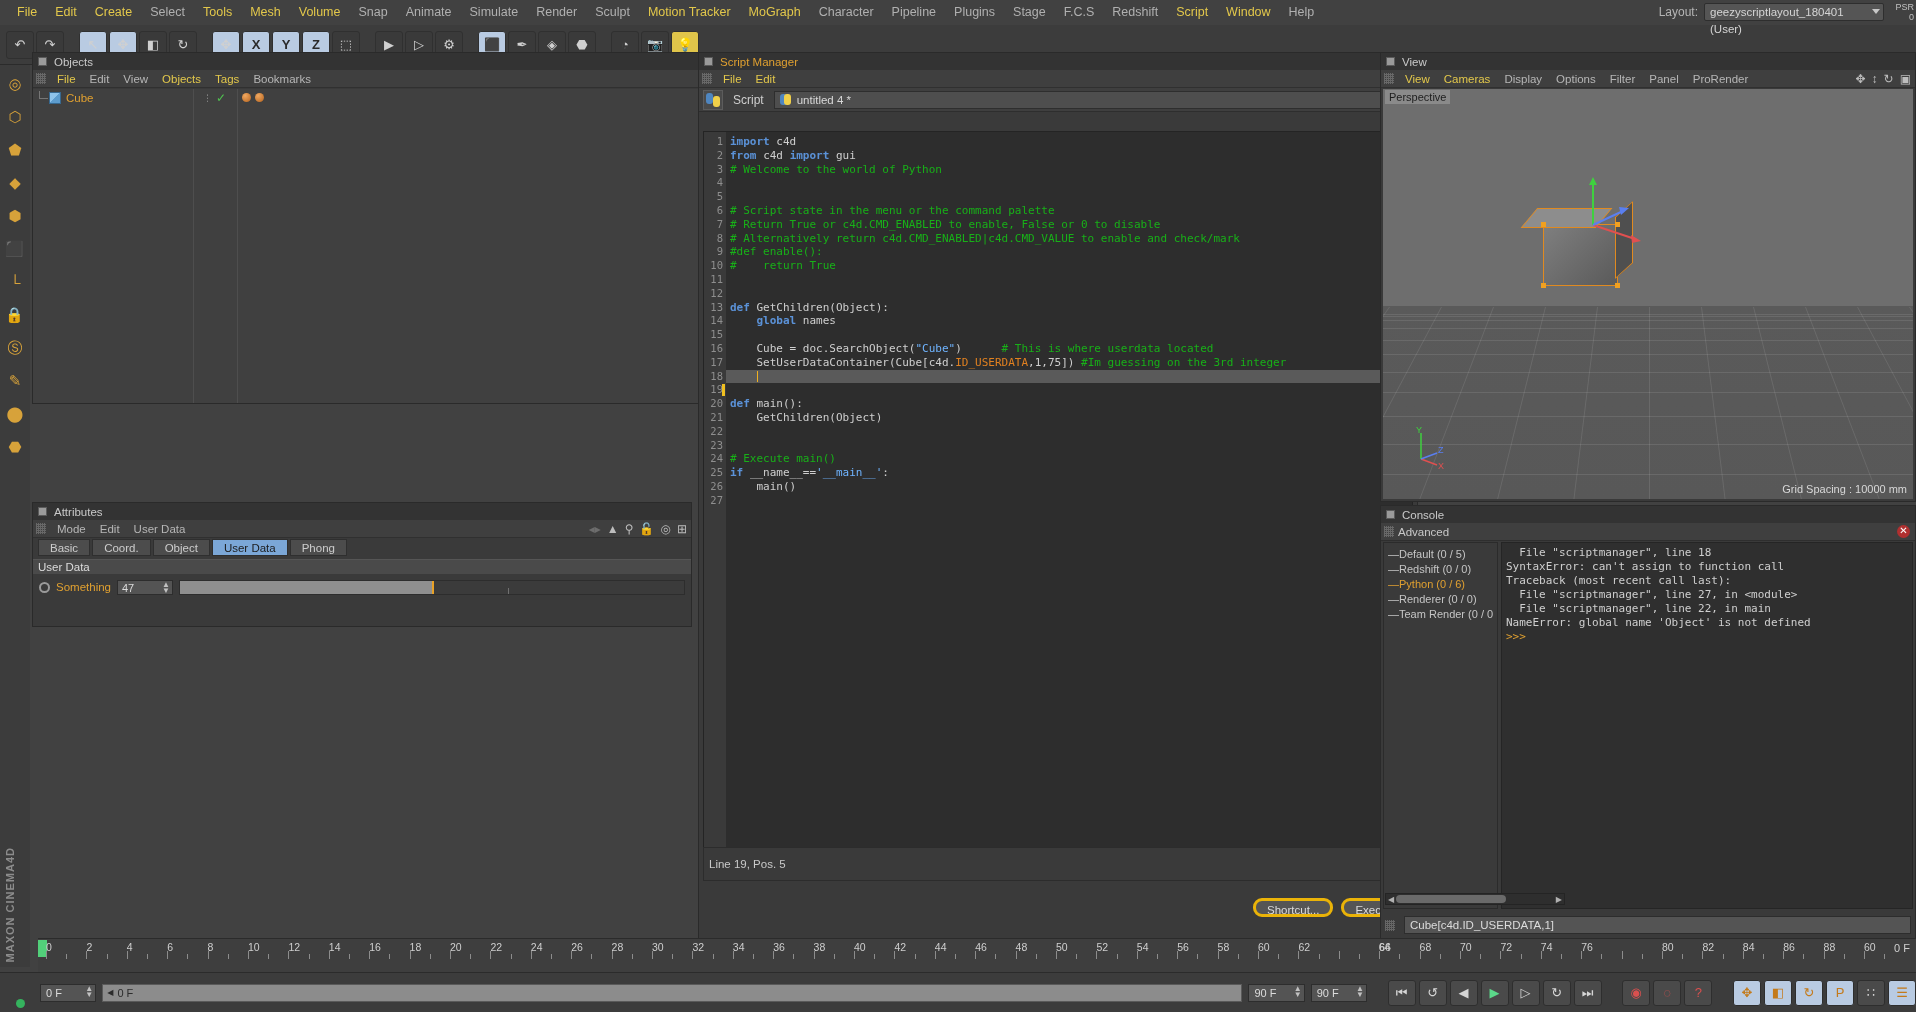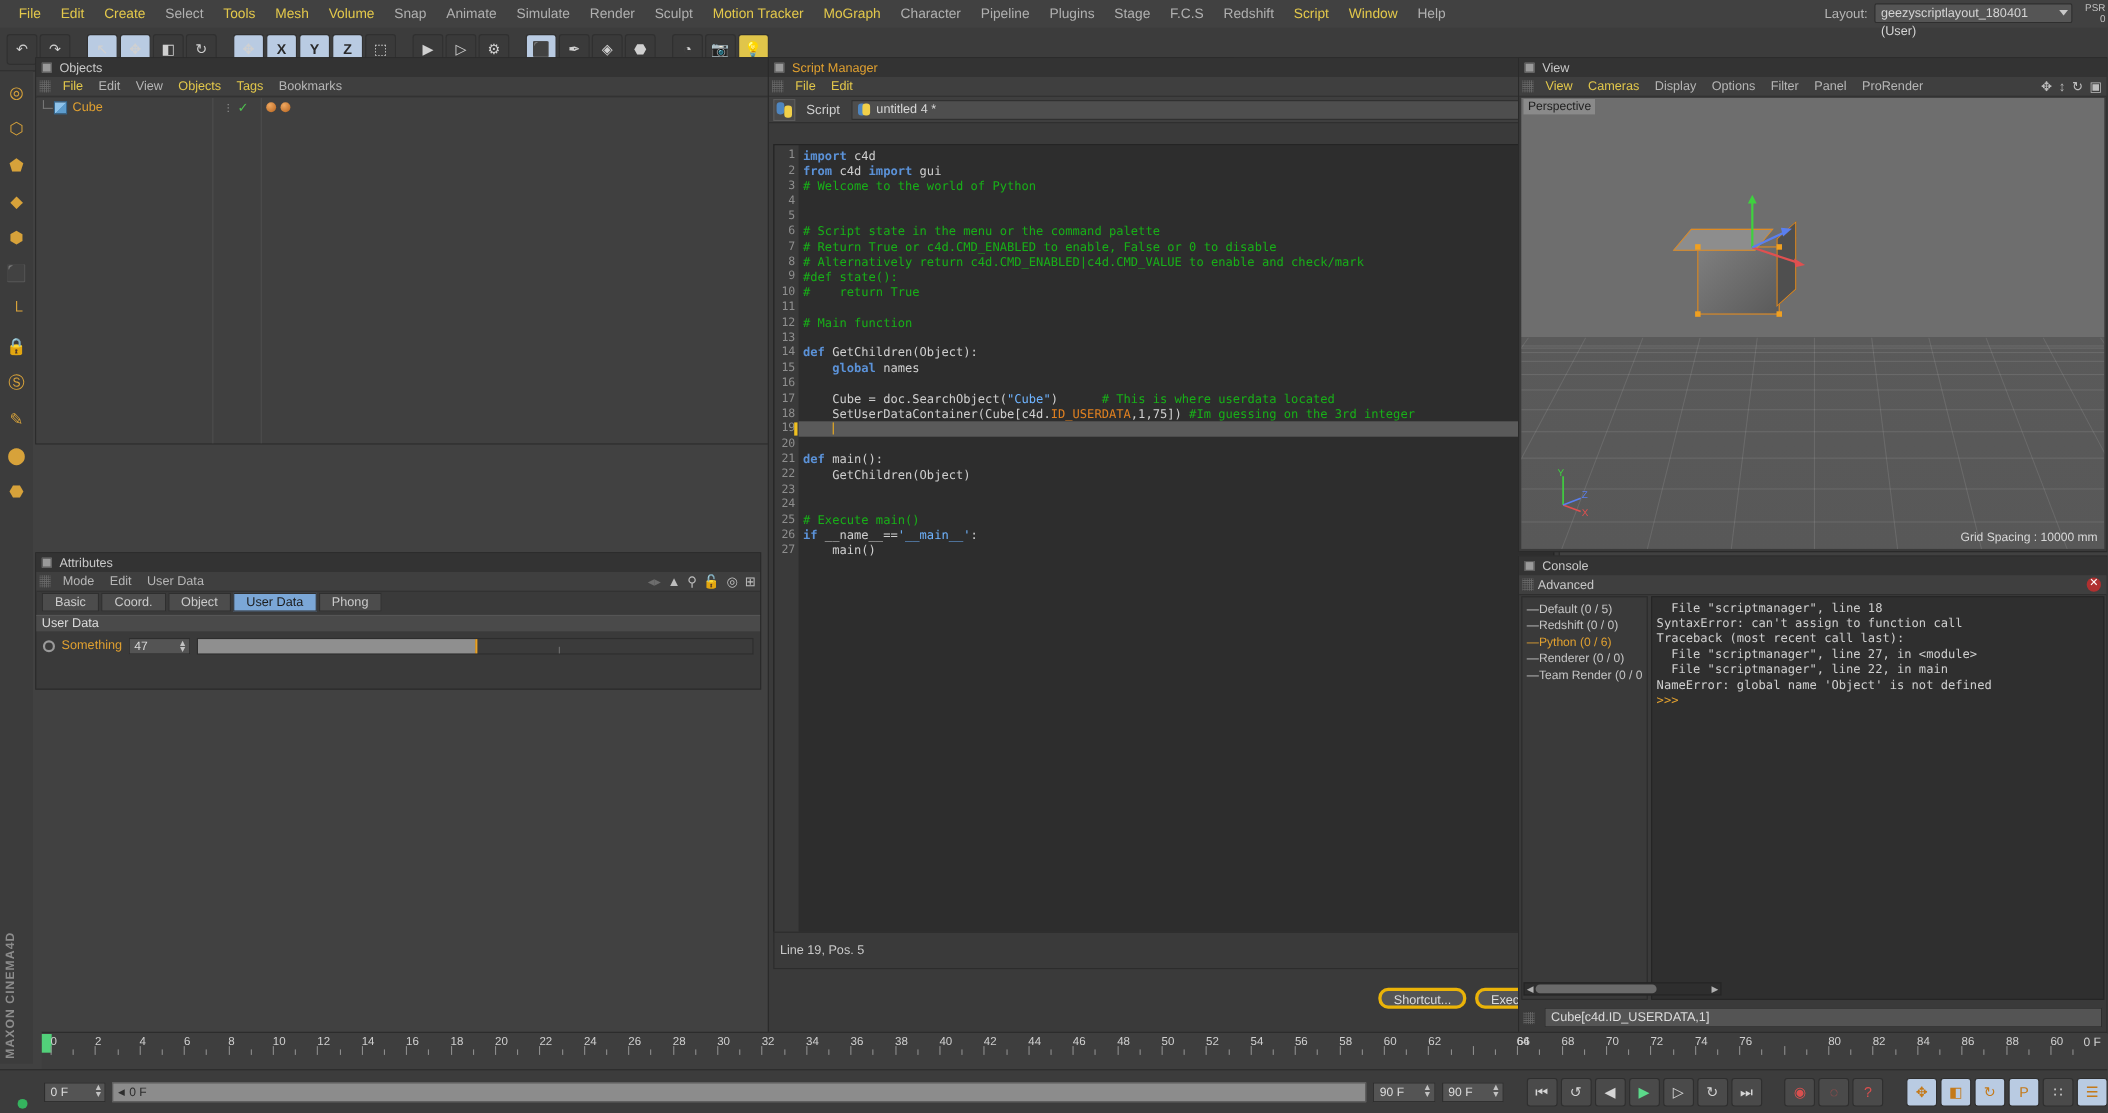--- a/index.html
+++ b/index.html
@@ -443,24 +443,23 @@
         </div>
       <div class="codearea" id="codearea">
           <div class="codeline"><span class="kw">import </span><span class="fn">c4d</span></div>
           <div class="codeline"><span class="kw">from </span><span class="fn">c4d </span><span class="kw">import </span><span class="fn">gui</span></div>
           <div class="codeline"><span class="cm"># Welcome to the world of Python</span></div>
           <div class="codeline"></div>
           <div class="codeline"></div>
           <div class="codeline"><span class="cm"># Script state in the menu or the command palette</span></div>
           <div class="codeline"><span class="cm"># Return True or c4d.CMD_ENABLED to enable, False or 0 to disable</span></div>
           <div class="codeline"><span class="cm"># Alternatively return c4d.CMD_ENABLED|c4d.CMD_VALUE to enable and check/mark</span></div>
-          <div class="codeline"><span class="cm">#def state():</span></div>
+          <div class="codeline"><span class="cm">#def enable():</span></div>
           <div class="codeline"><span class="cm">#    return True</span></div>
           <div class="codeline"></div>
-          <div class="codeline"><span class="cm"># Main function</span></div>
           <div class="codeline"></div>
           <div class="codeline"><span class="kw">def </span><span class="fn">GetChildren(Object):</span></div>
           <div class="codeline"><span class="fn">    </span><span class="kw">global </span><span class="fn">names</span></div>
           <div class="codeline"></div>
           <div class="codeline"><span class="fn">    Cube = doc.SearchObject(</span><span class="str">"Cube"</span><span class="fn">)      </span><span class="cm"># This is where userdata located</span></div>
           <div class="codeline"><span class="fn">    SetUserDataContainer(Cube[c4d.</span><span class="ud">ID_USERDATA</span><span class="fn">,1,75]) </span><span class="cm">#Im guessing on the 3rd integer</span></div>
           <div class="codeline cur"><span>    </span><span class="caretbar"></span></div>
           <div class="codeline"></div>
           <div class="codeline"><span class="kw">def </span><span class="fn">main():</span></div>
           <div class="codeline"><span class="fn">    GetChildren(Object)</span></div>

